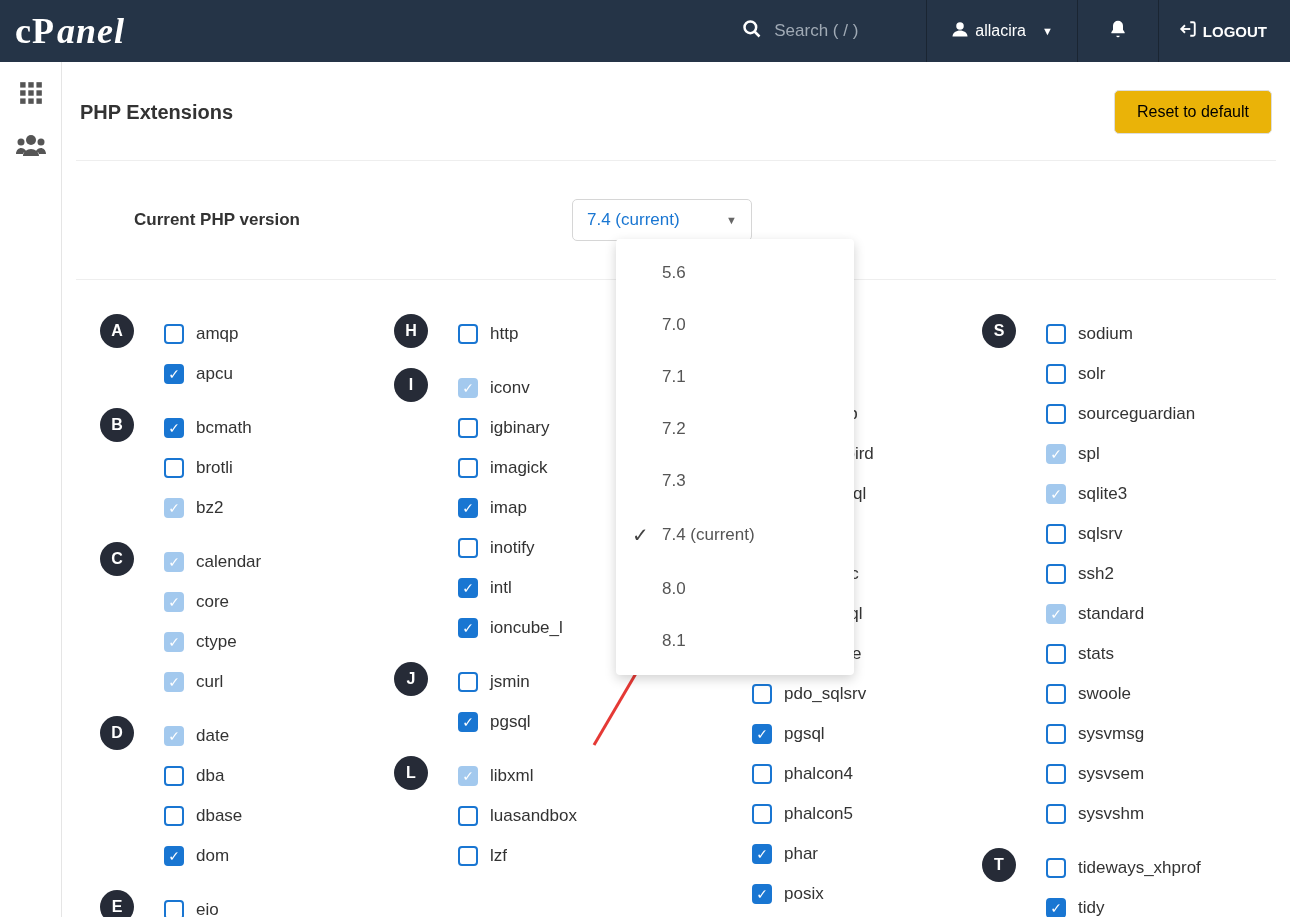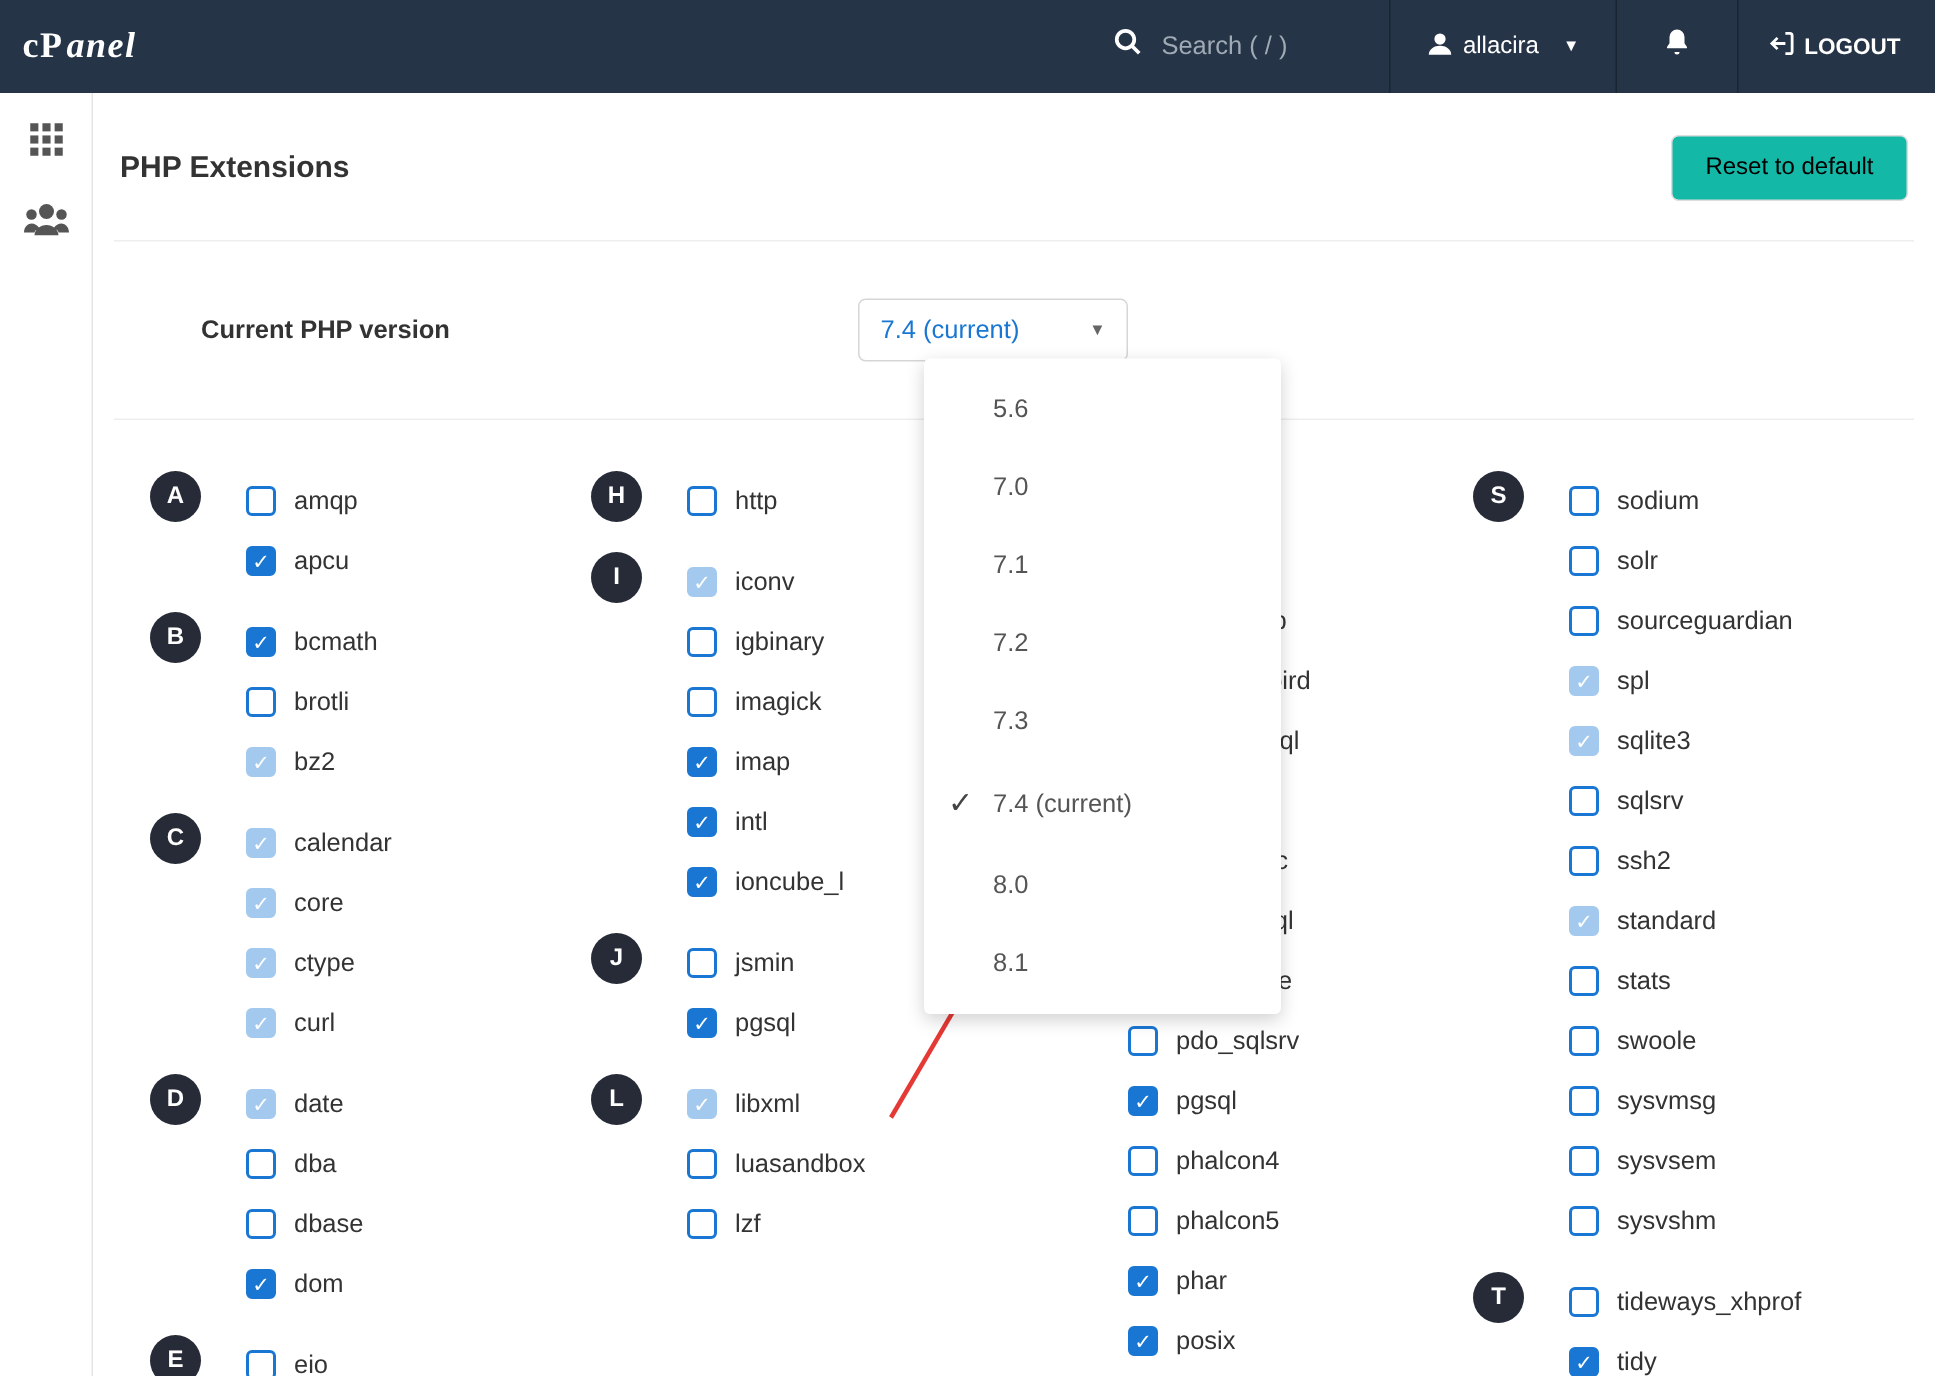--- a/index.html
+++ b/index.html
@@ -1,19 +1,19 @@
 <!DOCTYPE html>
 <html><head>
 <meta charset="utf-8">
 <style>
 * { box-sizing: border-box; margin: 0; padding: 0; }
 body { font-family: -apple-system, BlinkMacSystemFont, "Segoe UI", Helvetica, Arial, sans-serif; background: #fff; color: #333; width: 1290px; }
 
 .topbar { background: #253447; height: 62px; display: flex; align-items: center; padding: 0 15px; color: #fff; }
-.logo { font-family: Georgia, serif; font-size: 24px; font-style: italic; font-weight: bold; letter-spacing: 1px; display: flex; align-items: center; text-align: center; }
+.logo { font-family: Georgia, serif; font-size: 36px; font-style: italic; font-weight: bold; letter-spacing: 1px; display: flex; align-items: center; text-align: center; }
 .logo .cp-mark { font-style: normal; margin-right: 2px; }
 .topbar-right { margin-left: auto; display: flex; align-items: center; height: 100%; }
 .search-wrap { display: flex; align-items: center; }
 .search-icon { font-size: 20px; margin-right: 12px; }
 .search-input { background: transparent; border: none; color: #c4b5fd; font-size: 17px; outline: none; width: 140px; }
 .search-input::placeholder { color: #a0aab5; }
 .top-sep { width: 1px; height: 62px; background: #1a2532; margin: 0 12px; }
 .user-wrap { display: flex; align-items: center; padding: 0 12px; cursor: pointer; }
 .user-wrap .user-icon { font-size: 18px; margin-right: 6px; }
 .user-wrap .caret { margin-left: 16px; font-size: 11px; }
@@ -21,21 +21,21 @@
 .logout-wrap { display: flex; align-items: center; padding: 0 8px; cursor: pointer; font-weight: bold; font-size: 15px; }
 .logout-icon { margin-right: 6px; font-size: 18px; }
 
 .layout { display: flex; }
 .leftrail { width: 62px; border-right: 1px solid #e5e5e5; display: flex; flex-direction: column; align-items: center; padding-top: 18px; }
 .rail-icon { font-size: 24px; color: #555; margin-bottom: 22px; cursor: pointer; }
 
 .main { flex: 1; padding: 18px 14px 40px 14px; }
 .page-head { display: flex; align-items: center; justify-content: space-between; padding: 10px 4px 26px 4px; border-bottom: 1px solid #eee; }
 .page-title { font-size: 20px; font-weight: 700; }
-.reset-btn { border: 1px solid #ddd; background: #14b8a6; padding: 12px 22px; border-radius: 5px; font-size: 16px; cursor: pointer; }
+.reset-btn { border: 1px solid #ddd; background: #eab308; padding: 12px 22px; border-radius: 5px; font-size: 16px; cursor: pointer; }
 
 .version-row { display: flex; align-items: center; padding: 38px 0 38px 58px; border-bottom: 1px solid #eee; position: relative; gap: 18px; }
 .version-label { font-size: 17px; font-weight: 600; width: 420px; }
 .version-select { display: flex; justify-content: space-between; align-items: center; border: 1px solid #d6d6d6; border-radius: 5px; padding: 10px 14px; width: 180px; color: #1976d2; font-size: 17px; cursor: pointer; }
 .version-select .arrow { color: #666; font-size: 11px; }
 
 .dropdown { position: absolute; top: 78px; left: 540px; width: 238px; background: #fff; box-shadow: 0 4px 12px rgba(0,0,0,0.18); border-radius: 4px; padding: 8px 0; z-index: 50; }
 .dropdown-item { display: flex; align-items: center; padding: 16px 10px 16px 16px; font-size: 17px; color: #555; cursor: pointer; }
 .dropdown-item .check { width: 30px; font-size: 20px; color: #444; }
 
@@ -289,20 +289,24 @@
               </div>
               <div class="ext-row">
                 <span class="checkbox cb-empty"></span>
                 <span>imagick</span>
               </div>
               <div class="ext-row">
                 <span class="checkbox cb-checked">✓</span>
                 <span>imap</span>
               </div>
               <div class="ext-row">
+                <span class="checkbox cb-empty"></span>
+                <span>inotify</span>
+              </div>
+              <div class="ext-row">
                 <span class="checkbox cb-checked">✓</span>
                 <span>intl</span>
               </div>
               <div class="ext-row">
                 <span class="checkbox cb-checked">✓</span>
                 <span>ioncube_l</span>
               </div>
             </div>
           </div>
           <div class="group-block">

